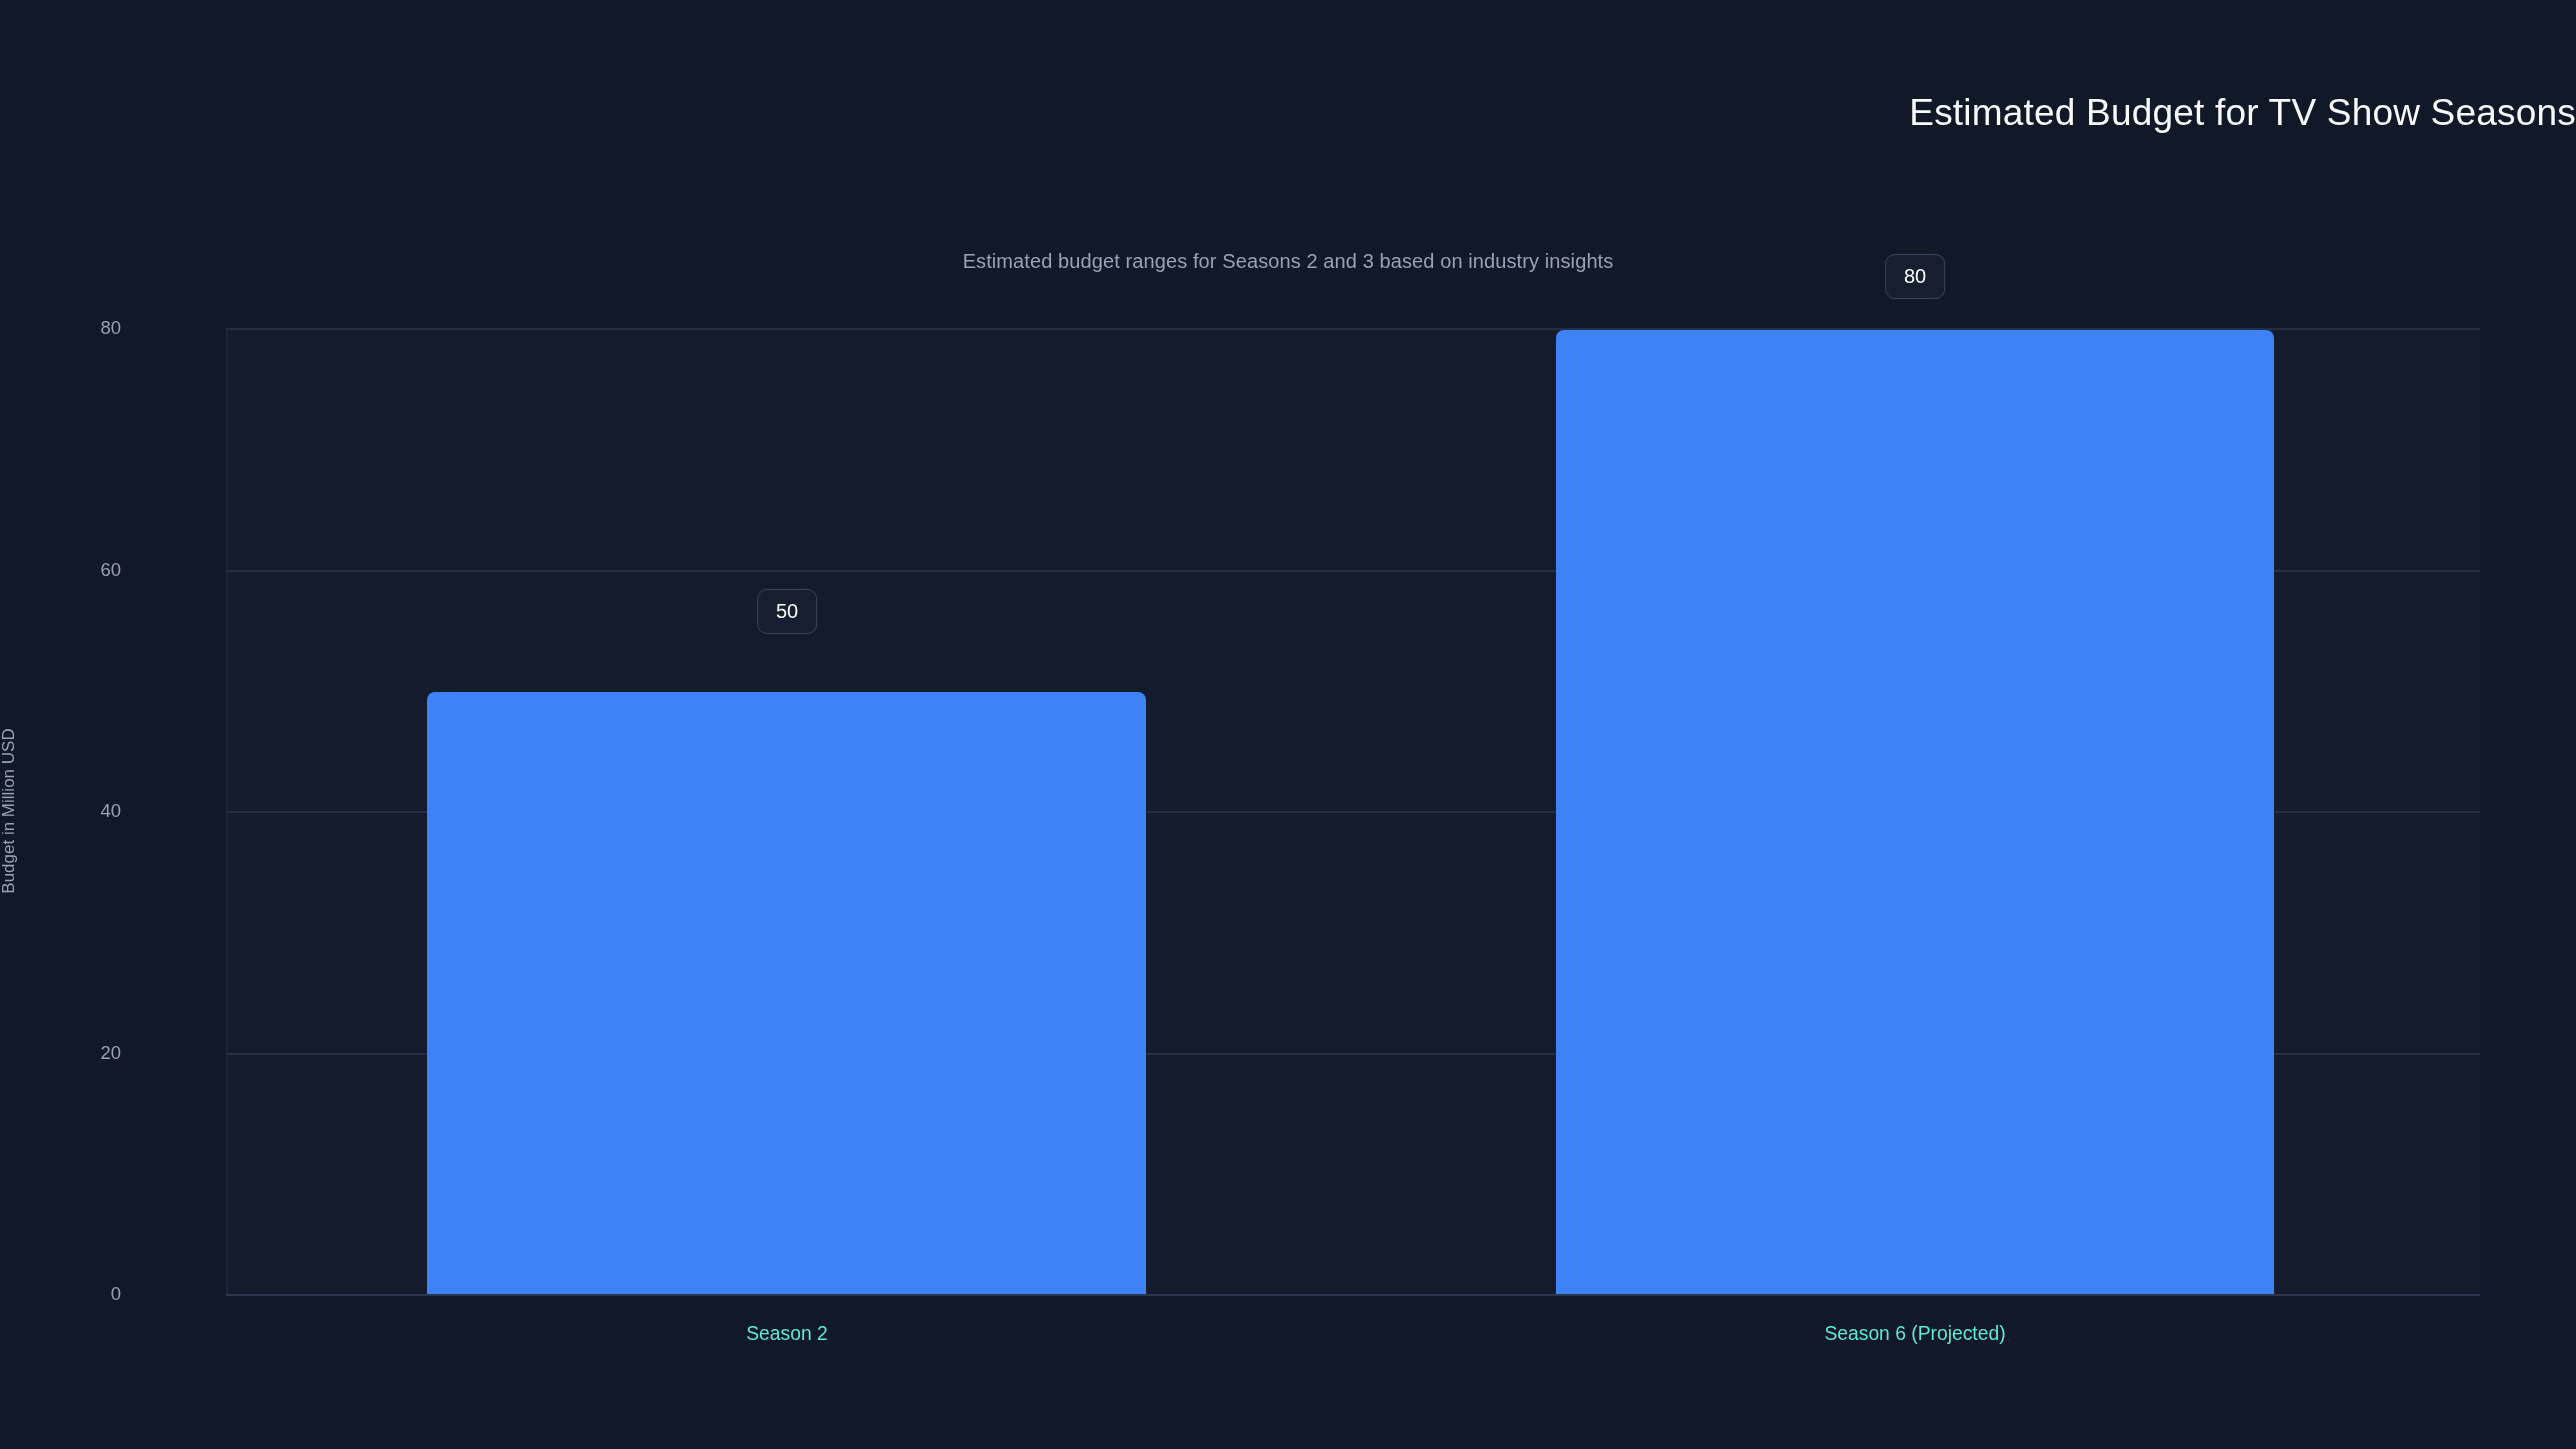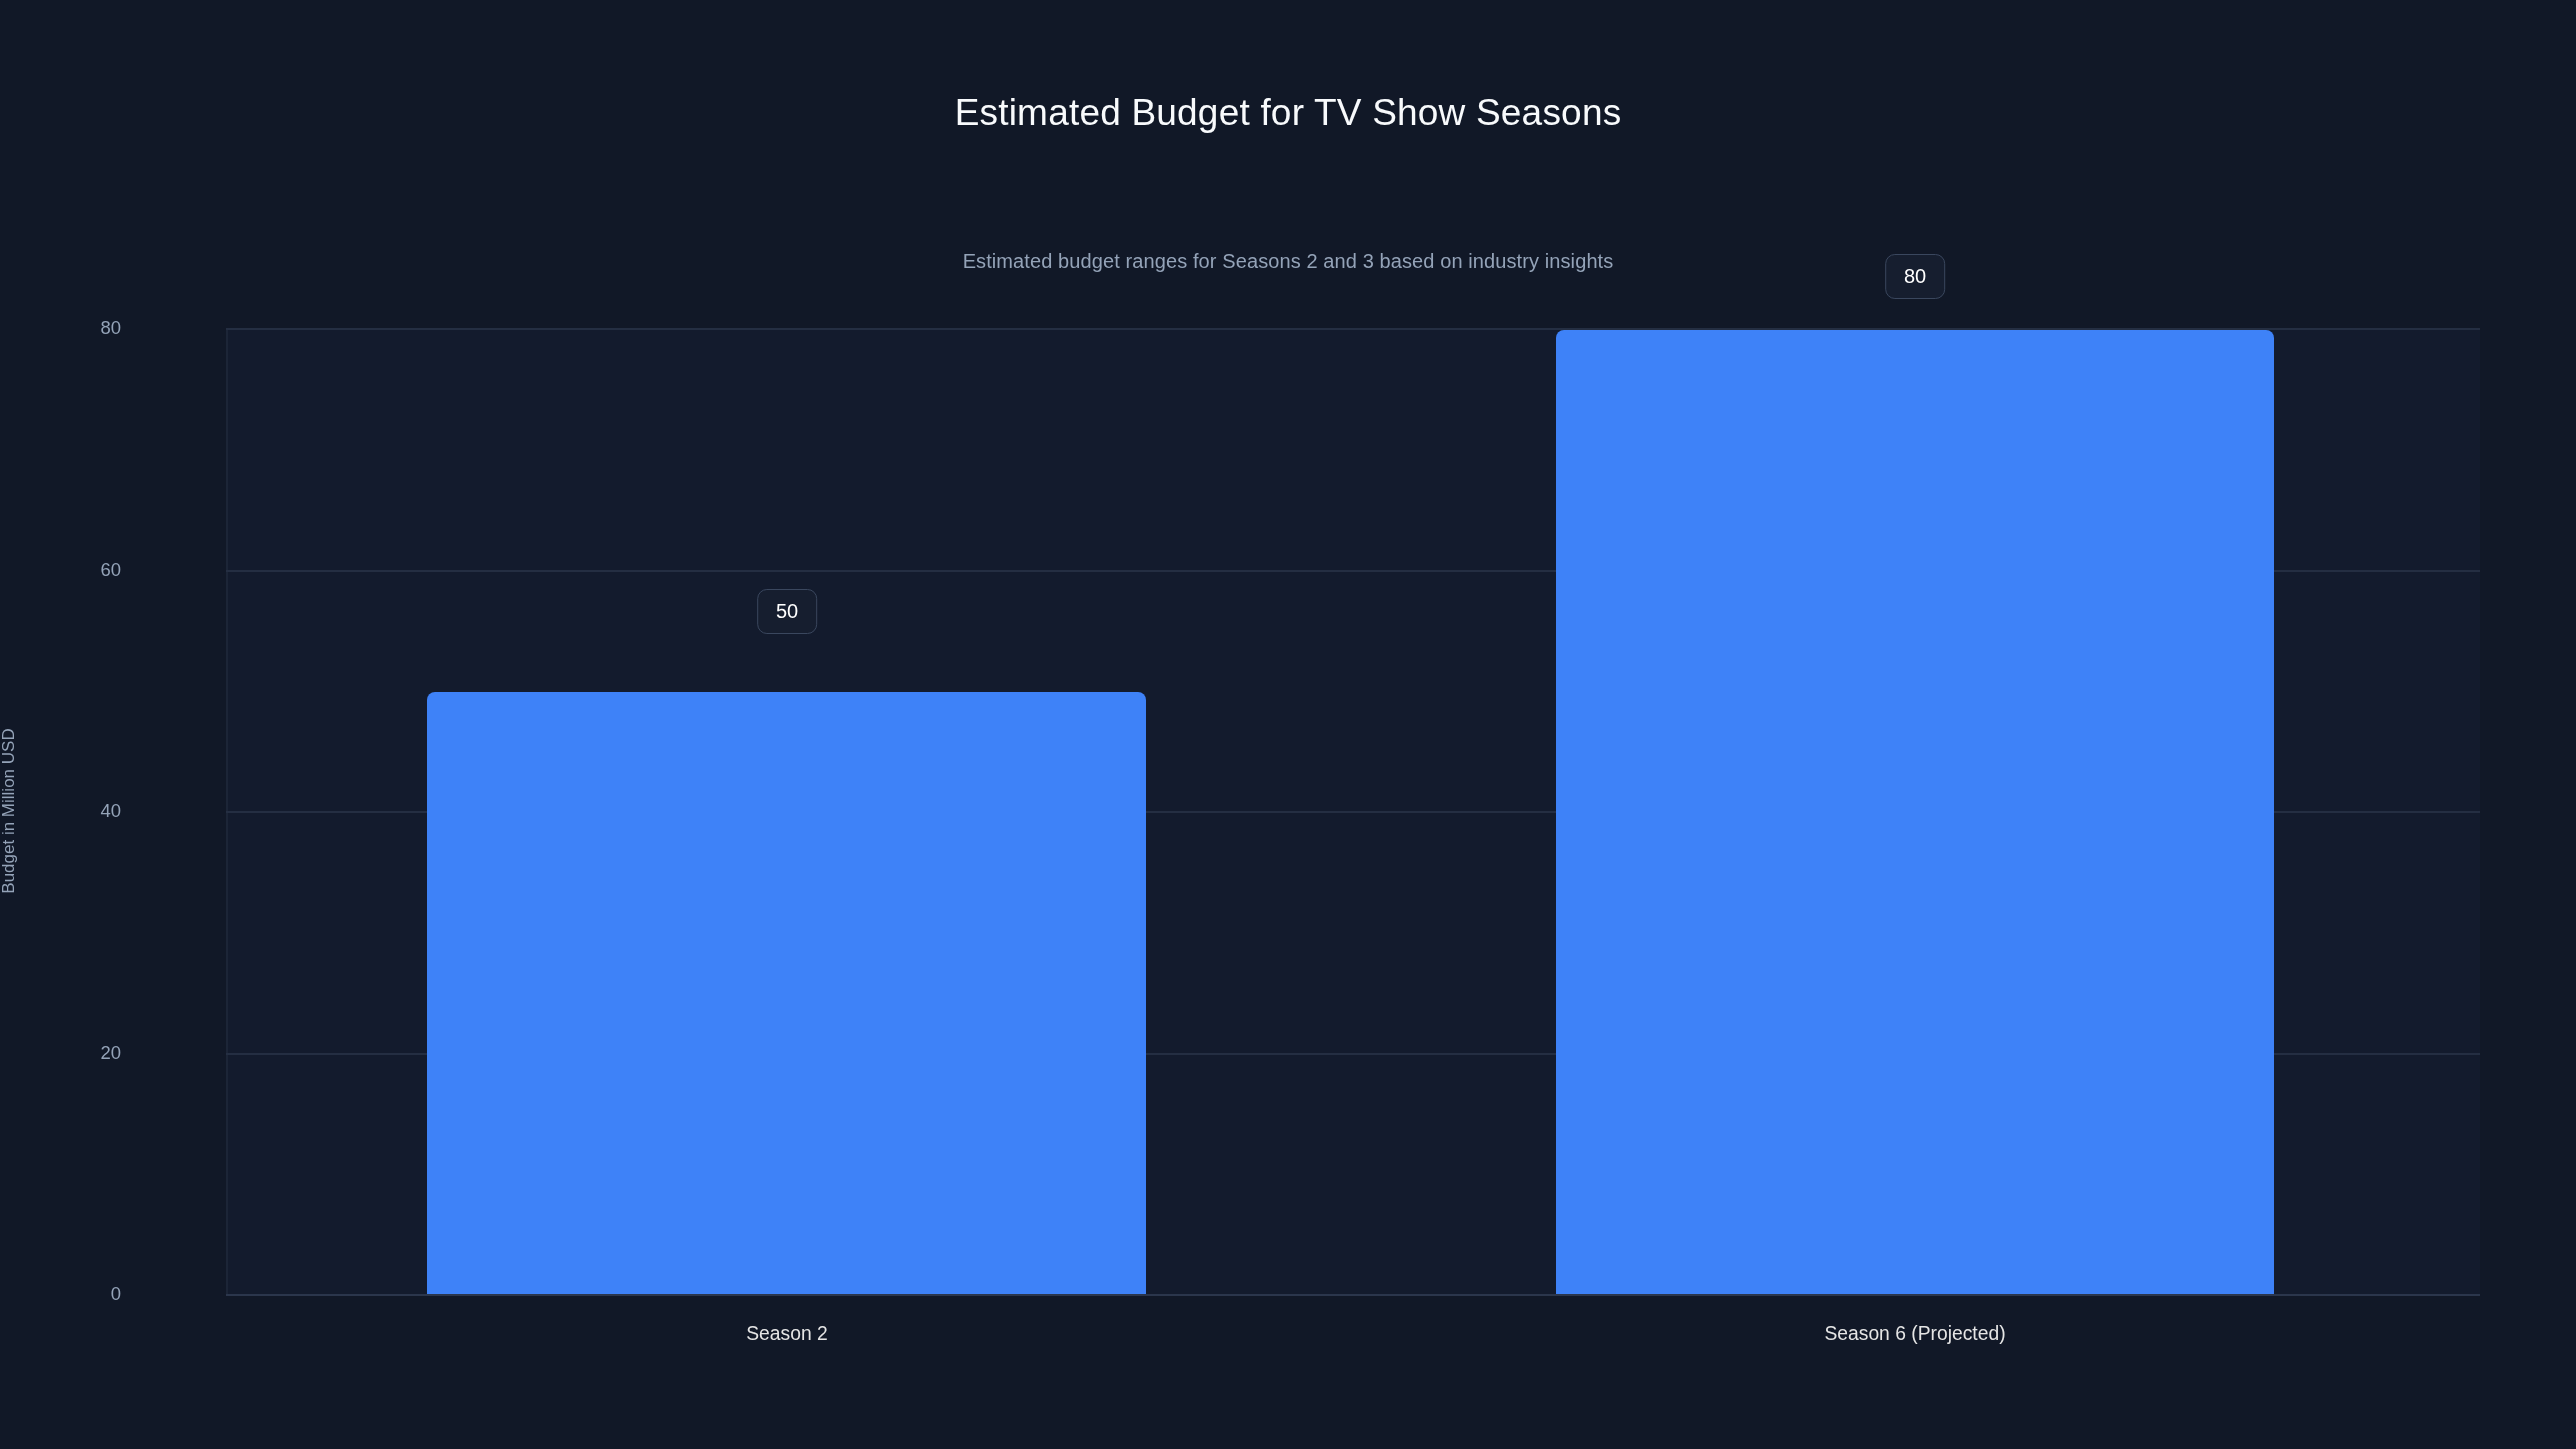--- a/index.html
+++ b/index.html
@@ -22,21 +22,21 @@
     height: 1449px;
     background: #111827;
   }
 
   
   .chart-title {
     position: absolute;
     left: 0;
     top: 90px;
     width: 2576px;
-    text-align: center;
+    text-align: right;
     font-size: 37px;
     font-weight: 400;
     color: #F8FAFC;
     letter-spacing: 0.2px;
     line-height: 1.25;
   }
   .chart-subtitle {
     position: absolute;
     left: 0;
     top: 248px;
@@ -103,21 +103,21 @@
     color: #94A3B8;
     transform: translate(-121px, 0) rotate(-90deg);
     transform-origin: 121px 0;
     white-space: nowrap;
     line-height: 1;
   }
   .x-tick {
     position: absolute;
     top: 1324px;
     font-size: 19.3px;
-    color: #e5e5e5;
+    color: #5eead4;
     text-align: center;
     transform: translateX(-50%);
     white-space: nowrap;
     line-height: 1;
   }
 
   
   .bar {
     position: absolute;
     background: #3E82F8;

